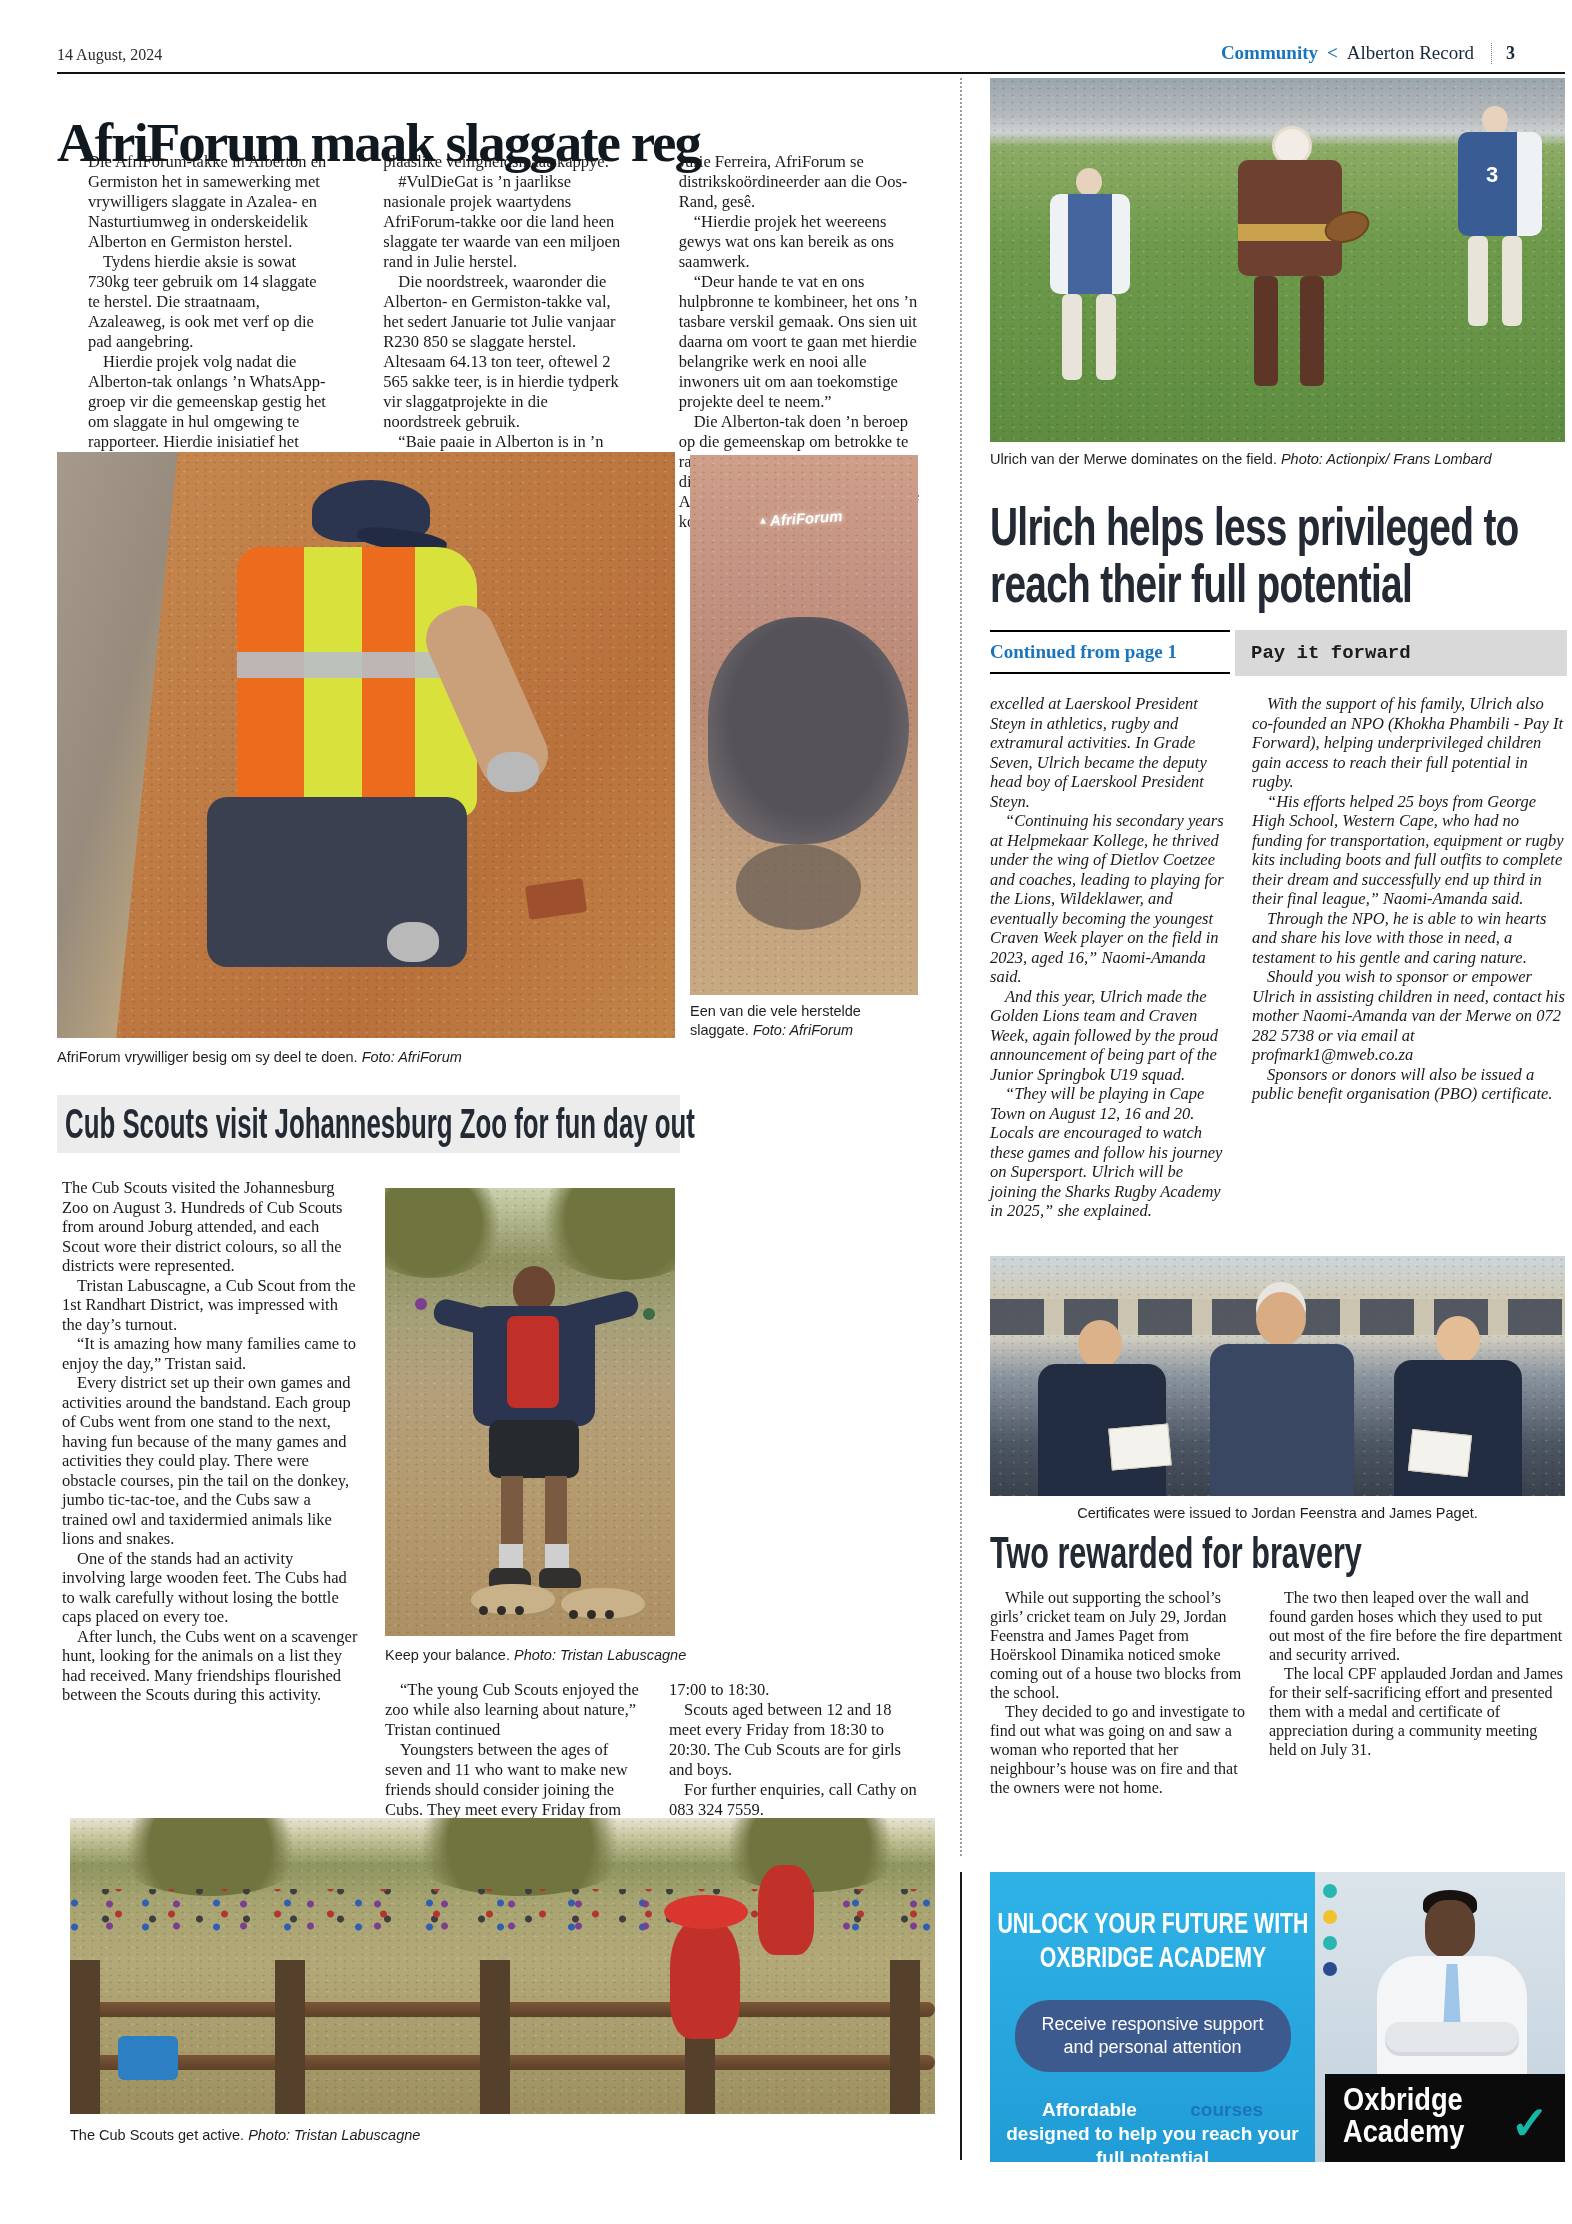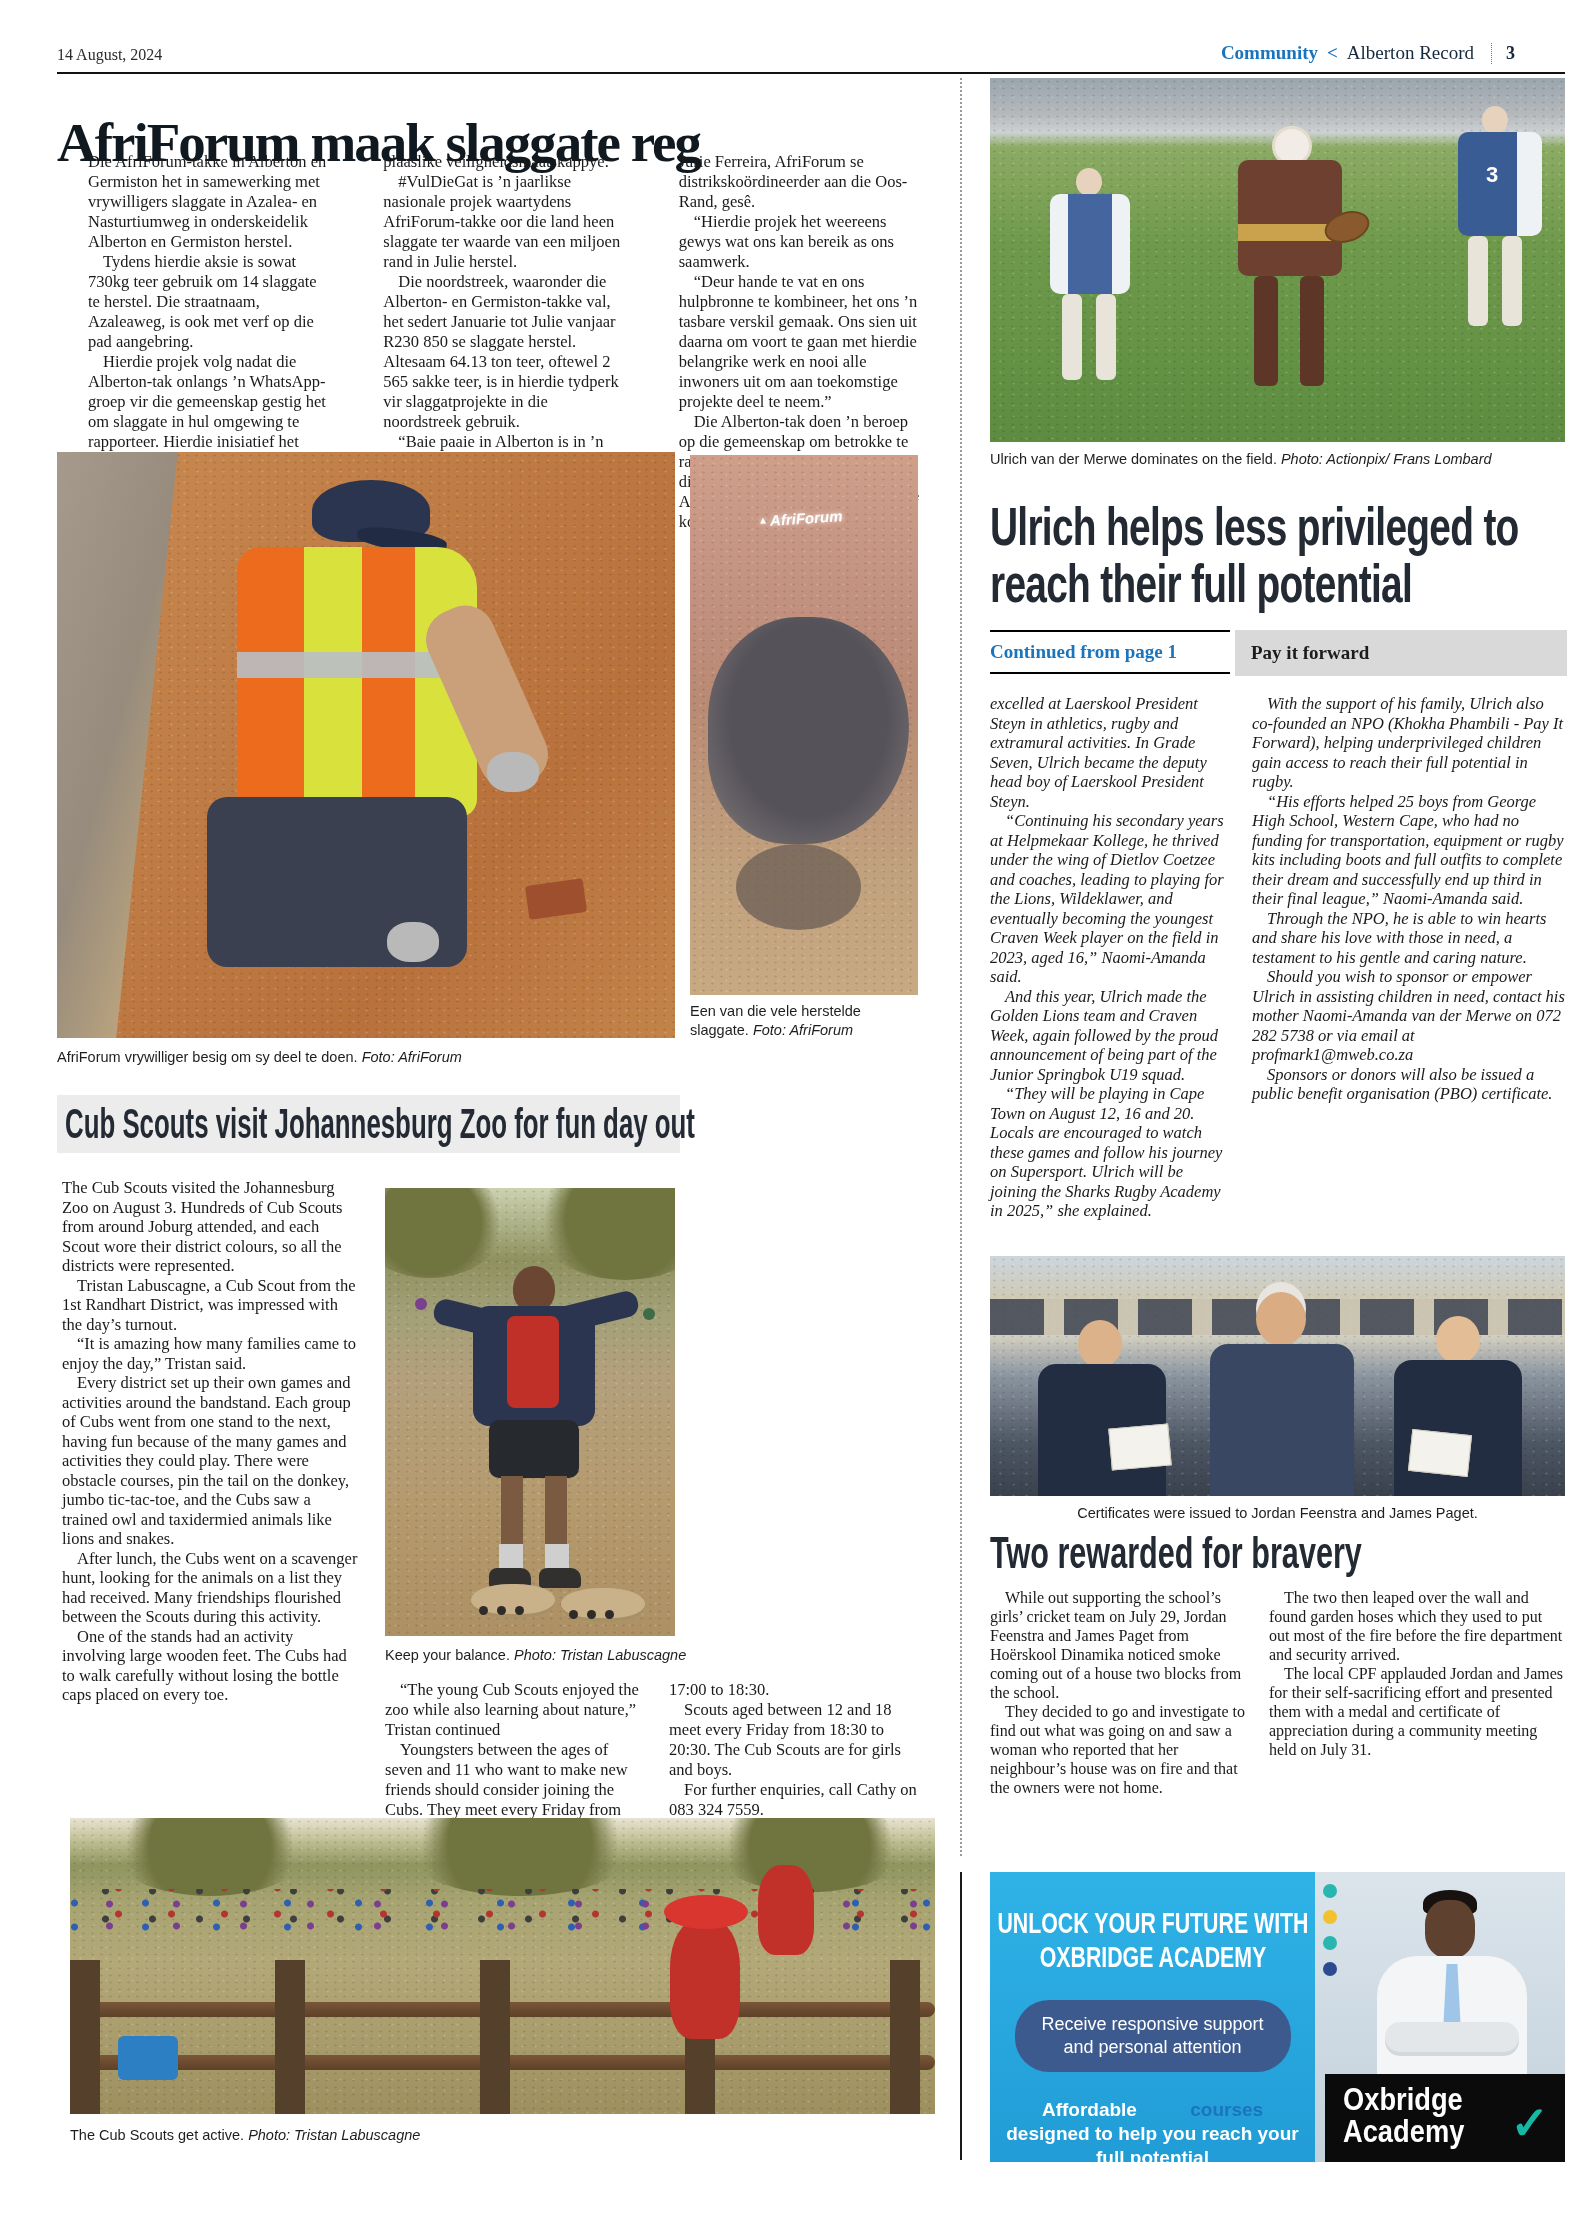--- a/index.html
+++ b/index.html
@@ -86,21 +86,21 @@
   .pk-posts{position:absolute;left:0;bottom:0;width:100%;height:52%;background:repeating-linear-gradient(90deg,#55402c 0 30px,transparent 30px 205px);}
   .pk-kid{position:absolute;background:#c2302a;border-radius:40% 40% 30% 30%;}
   .pk-hat{position:absolute;background:#d8362e;border-radius:50%;}
   .pk-cooler{position:absolute;left:48px;bottom:34px;width:60px;height:44px;background:#2b7fc2;border-radius:6px;}
   .park-cap{position:absolute;left:70px;top:2126px;width:700px;}
   
   .rugby-cap{position:absolute;left:990px;top:450px;width:565px;}
   .ulrich-headline{position:absolute;left:990px;top:498px;width:575px;}
   .ulrich-headline .cond{width:139%;transform:scaleX(0.72);font-size:54px;line-height:57px;letter-spacing:-1px;}
   .kicker{position:absolute;left:990px;top:630px;width:240px;border-top:2px solid #000;border-bottom:2px solid #000;padding:9px 0;color:#1b75bc;font-weight:bold;font-size:19px;}
-  .paybox{position:absolute;left:1235px;top:630px;width:300px;background:#d9d9d9;padding:12px 16px;font-weight:bold;font-size:19px;color:#1c1c1c;}
+  .paybox{position:absolute;left:1235px;top:630px;width:300px;background:#d9d9d9;padding:12px 16px;font-weight:bold;font-size:19px;color:#1c1c1c;font-family:Liberation Mono, monospace;}
   .ulrich-cols{position:absolute;left:990px;top:694px;width:575px;gap:22px;}
   .ulrich-cols .c1{width:240px;}
   .ulrich-cols .c2{width:313px;}
   .ulrich-cols .col p{line-height:19.5px;font-style:italic;}
   .group{left:990px;top:1256px;width:575px;height:240px;background:linear-gradient(180deg,#ccd6dc 0,#cfc9b4 18%,#d8d3c3 32%,#8b95a0 50%,#4d5663 78%,#39414d 100%);}
   .gp-windows{position:absolute;left:0;top:18%;width:100%;height:15%;background:repeating-linear-gradient(90deg,#3d4350 0 54px,#c9c3b0 54px 74px);opacity:.85;}
   .gp-fig-t{position:absolute;border-radius:18px 18px 0 0;}
   .cert{position:absolute;width:58px;height:40px;background:#f4f2ec;border:1px solid #cfcabc;transform:rotate(-5deg);}
   .group-cap{position:absolute;left:990px;top:1504px;width:575px;text-align:center;}
   .bravery-headline{position:absolute;left:990px;top:1528px;width:575px;}
@@ -247,22 +247,22 @@
   </div>
 
   <div class="cubs-band">
     <span class="cond">Cub Scouts visit Johannesburg Zoo for fun day out</span>
   </div>
   <div class="col cubs-col1">
       <p>The Cub Scouts visited the Johannesburg Zoo on August 3. Hundreds of Cub Scouts from around Joburg attended, and each Scout wore their district colours, so all the districts were represented.</p>
       <p>Tristan Labuscagne, a Cub Scout from the 1st Randhart District, was impressed with the day’s turnout.</p>
       <p>“It is amazing how many families came to enjoy the day,” Tristan said.</p>
       <p>Every district set up their own games and activities around the bandstand. Each group of Cubs went from one stand to the next, having fun because of the many games and activities they could play. There were obstacle courses, pin the tail on the donkey, jumbo tic-tac-toe, and the Cubs saw a trained owl and taxidermied animals like lions and snakes.</p>
+      <p>One of the stands had an activity involving large wooden feet. The Cubs had to walk carefully without losing the bottle caps placed on every toe.</p>
       <p>After lunch, the Cubs went on a scavenger hunt, looking for the animals on a list they had received. Many friendships flourished between the Scouts during this activity.</p>
-      <p>One of the stands had an activity involving large wooden feet. The Cubs had to walk carefully without losing the bottle caps placed on every toe.</p>
     </div>
 
   <div class="photo boy">
     <div class="grain"></div>
     <div class="tree" style="left:-30px;top:-20px;width:150px;height:110px;"></div>
     <div class="tree" style="left:150px;top:-28px;width:180px;height:120px;"></div>
     <div class="dotp" style="left:30px;top:110px;width:12px;height:12px;background:#7b3f8f;"></div>
     <div class="dotp" style="left:58px;top:118px;width:12px;height:12px;background:#2f5fb3;"></div>
     <div class="dotp" style="left:230px;top:112px;width:12px;height:12px;background:#b3352f;"></div>
     <div class="dotp" style="left:258px;top:120px;width:12px;height:12px;background:#3e6b48;"></div>

